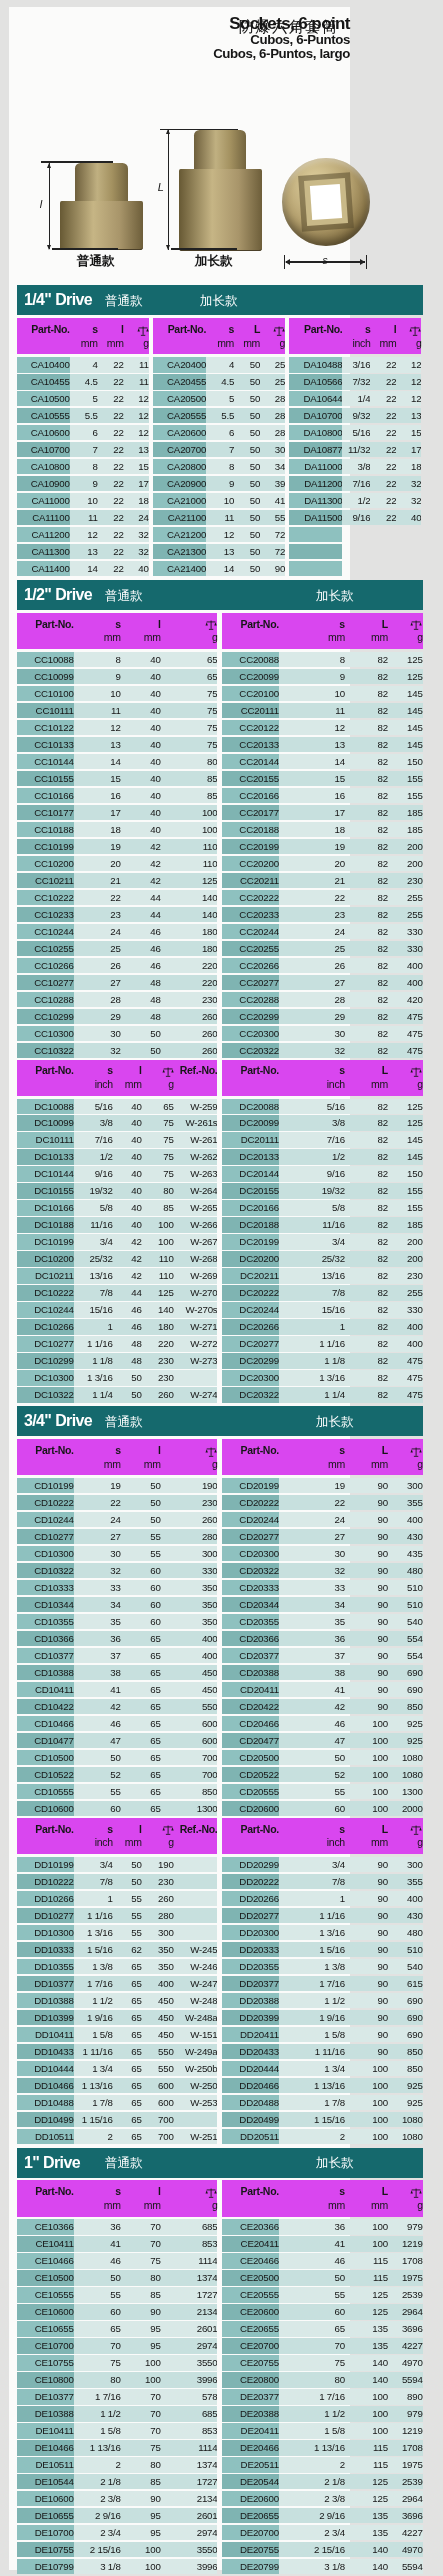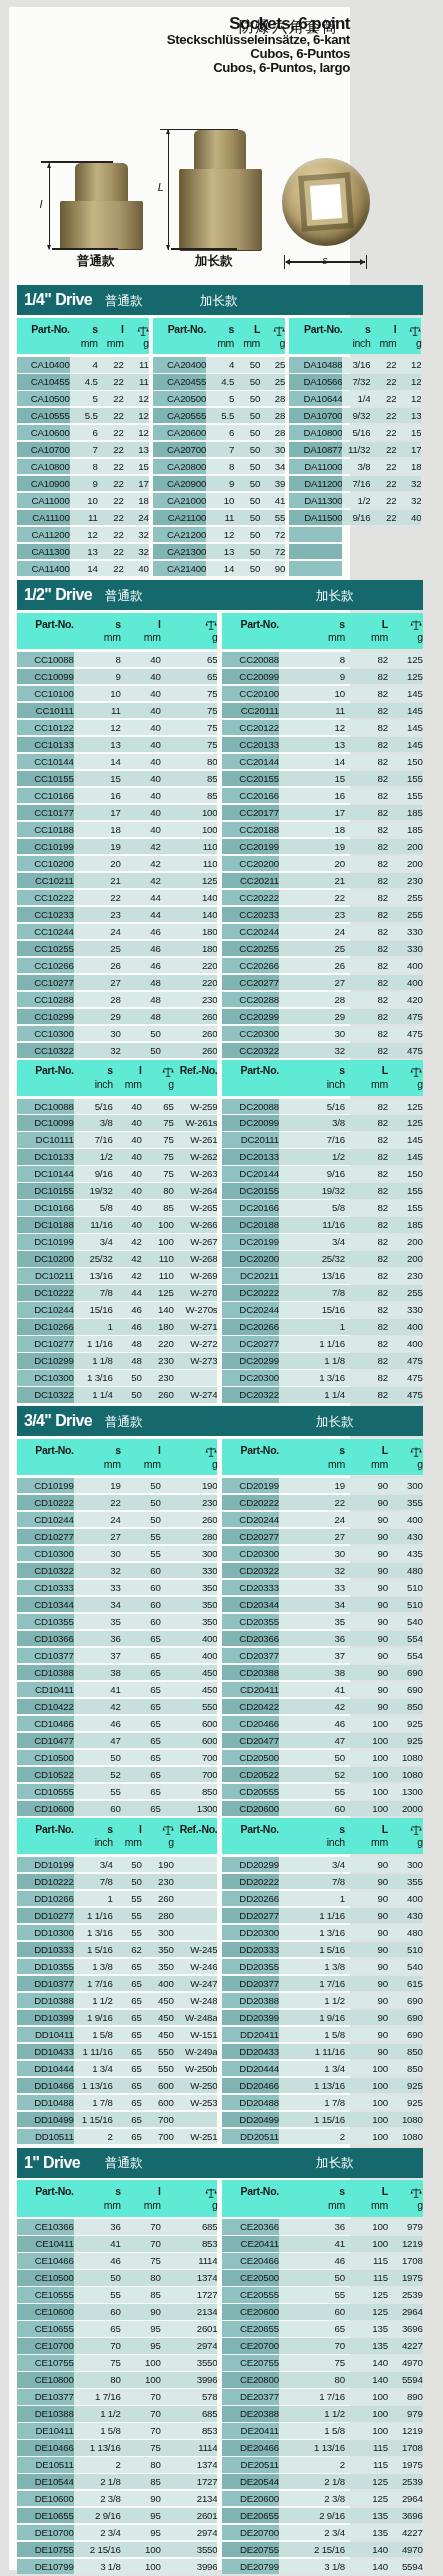--- a/index.html
+++ b/index.html
@@ -57,21 +57,21 @@
 
   .tgroup{display:flex;gap:4.4px;align-items:flex-start;}
   .table{}
   .w-third{width:132px;}
   .w-half{width:201px;}
   .t-q{--cols:53px 28px 26px 1fr;}
   .t-hl{--cols:57px 47px 40px 1fr;}
   .t-hr{--cols:57px 66px 43px 1fr;}
   .t-href{--cols:57px 39px 29px 32px 1fr;}
 
-  .thead{background:#5eead4;margin-bottom:2.8px;padding:3.9px 0 4.4px 0;}
+  .thead{background:#d946ef;margin-bottom:2.8px;padding:3.9px 0 4.4px 0;}
   .h1,.h2,.row{display:grid;grid-template-columns:var(--cols);}
   .hc{font-size:10.5px;font-weight:bold;padding-left:4.4px;letter-spacing:-0.3px;line-height:14.4px;white-space:nowrap;}
   .h2 .hc{font-weight:normal;line-height:13.3px;}
   .scale-svg{display:inline-block;vertical-align:middle;margin-top:1.7px;}
 
   .row{height:15.3px;margin-bottom:1.7px;}
   .cell{font-size:9.7px;letter-spacing:-0.2px;line-height:15.3px;padding-left:3.9px;white-space:nowrap;overflow:hidden;}
   .cell.name{padding-left:4.4px;}
   .row.odd  .cell{background:#d9e9e7;}
   .row.odd  .cell.name{background:#8ec1bf;}
@@ -83,21 +83,20 @@
   .sec{margin-bottom:2.2px;}
 </style>
 </head>
 <body>
 
 <div class="page">
   <div class="inner">
 
     <div class="titles">
       <div class="t-main">Sockets, 6 point</div>
-      <div class="t-sub">Steckschlüsseleinsätze, 6-kant</div>
       <div class="t-sub">Cubos, 6-Puntos</div>
       <div class="t-sub">Cubos, 6-Puntos, largo</div>
       <div class="t-cn">防爆六角套筒</div>
     </div>
 
     <div class="figures">
 
       <div class="refline" style="left:24.4px;top:35px;width:72px;"></div>
       <div class="dim" style="left:32px;top:37px;height:86px;">
         <span class="arr up"></span>

